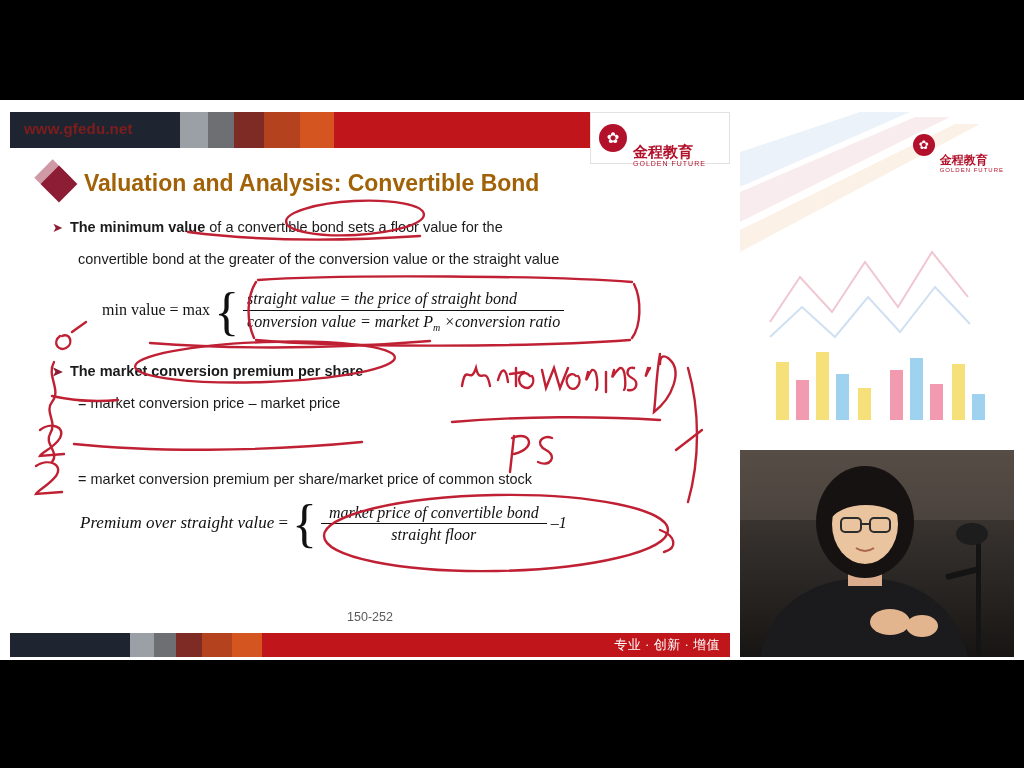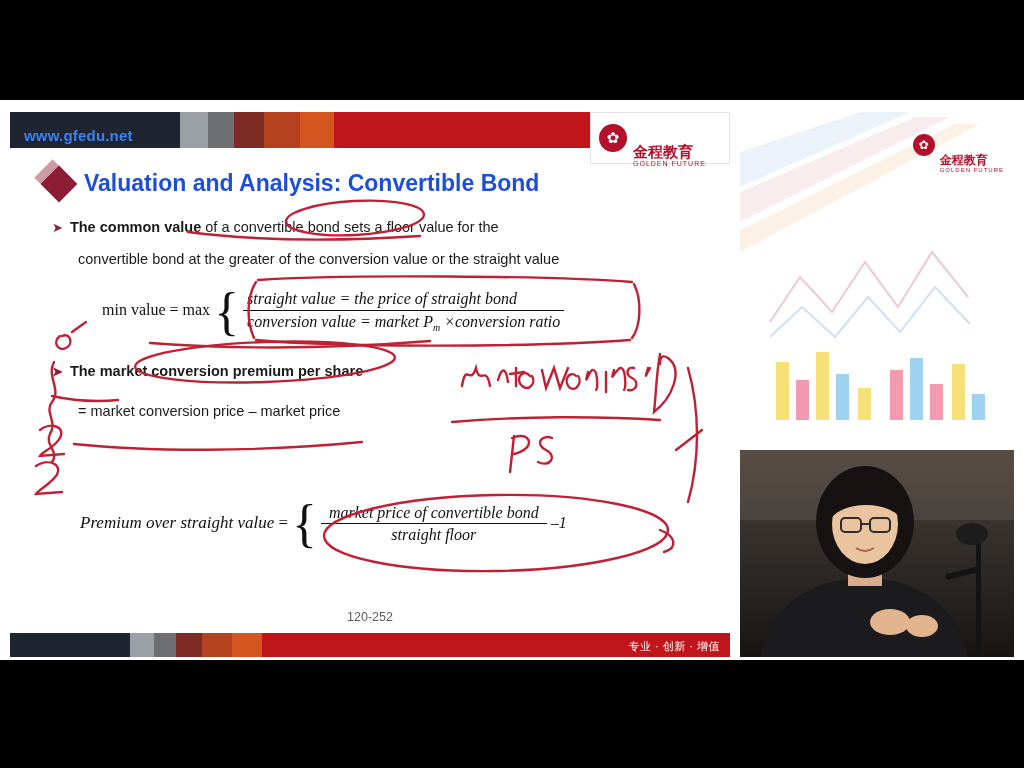--- a/index.html
+++ b/index.html
@@ -47,22 +47,22 @@
     top: 0;
     width: 720px;
     height: 36px;
     display: flex;
   }
   .band .seg { height: 36px; }
 
   .url {
     position: absolute;
     left: 14px;
-    top: 15px;
-    color: #3b82f6;
+    top: 8px;
+    color: #7f1d1d;
     font-size: 15px;
     font-weight: bold;
     letter-spacing: .2px;
   }
 
   
   .logo-badge {
     position: absolute;
     right: 0px;
     top: 0px;
@@ -104,21 +104,21 @@
     width: 26px; height: 26px;
     background: #8d1d35;
     transform: rotate(45deg);
     box-shadow: -9px 0 0 0 #cf9aa6;
     flex: 0 0 auto;
     margin-left: 10px;
   }
   .slide-title {
     font-size: 23px;
     font-weight: bold;
-    color: #1d4ed8;
+    color: #a16207;
     white-space: nowrap;
   }
 
   
   .bullet {
     position: absolute;
     font-size: 14.5px;
     color: #1b1b1b;
     line-height: 1.55;
   }
@@ -171,22 +171,23 @@
     bottom: 0;
     width: 720px;
     height: 24px;
     display: flex;
   }
   .footer-slogan {
     position: absolute;
     right: 10px;
     bottom: 3px;
     color: #fff;
-    font-size: 11px;
+    font-size: 13px;
     letter-spacing: .5px;
+    font-family: Liberation Serif, serif;
   }
 
   
   #deco {
     position: absolute;
     left: 740px;
     top: 12px;
     width: 274px;
     height: 330px;
     background: #ffffff;
@@ -242,51 +243,52 @@
           <div class="logo-en">GOLDEN FUTURE</div>
         </div>
       </div>
 
       <div class="title-row">
         <div class="diamond"></div>
         <div class="slide-title">Valuation and Analysis: Convertible Bond</div>
       </div>
 
       <div class="bullet" style="left:42px; top:104px; width:660px;">
-        <span class="arrow">➤</span><span class="b-strong">The common value</span><span> of a convertible bond sets a floor value for the</span>
+        <span class="arrow">➤</span><span class="b-strong">The minimum value</span><span> of a convertible bond sets a floor value for the</span>
       </div>
       <div class="bullet" style="left:68px; top:136px; width:650px;">convertible bond at the greater of the conversion value or the straight value</div>
 
       <div class="formula" style="left:92px; top:176px;">
         <span style="font-size:16px;">min </span><span style="font-size:16px; ">value</span><span style="font-size:16px;"> = max</span>
         <span class="brace">{</span>
         <span class="eqbox">
           <div class="eqline" style="border-bottom:1px solid #111;">straight value = the price of straight bond</div>
           <div class="eqline"><span>conversion value = market P</span><sub style="font-size:10px;">m</sub><span> ×conversion ratio</span></div>
         </span>
       </div>
 
       <div class="bullet b-strong" style="left:42px; top:248px;">
         <span class="arrow">➤</span><span>The market conversion premium per share</span>
       </div>
-      <div class="bullet" style="left:68px; top:280px;margin-top:8px;">= market conversion price – market price</div>
-
+      <div class="bullet" style="left:68px; top:280px;">= market conversion price – market price</div>
+
+      <div class="bullet" style="left:68px; top:356px;">= market conversion premium per share/market price of common stock</div>
 
       <div class="formula" style="left:70px; top:392px;">
         <span style="font-size:17px; font-style:italic;">Premium over straight value</span>
         <span style="font-size:17px;">=</span>
         <span class="brace">{</span>
         <span class="frac">
           <span class="num" style="display:block;">market price of convertible bond</span>
           <span class="den" style="display:block;">straight floor</span>
         </span>
         <span style="font-size:16px; font-style:italic;">–1</span>
       </div>
 
-      <div class="pagenum">120-252</div>
+      <div class="pagenum">150-252</div>
 
       <div class="footer-band">
         <div class="seg" style="width:120px;background:#1f2431;"></div>
         <div class="seg" style="width:24px;background:#9aa0a6;"></div>
         <div class="seg" style="width:22px;background:#6d6f72;"></div>
         <div class="seg" style="width:26px;background:#7d2b24;"></div>
         <div class="seg" style="width:30px;background:#b5421f;"></div>
         <div class="seg" style="width:30px;background:#d4551f;"></div>
         <div class="seg" style="flex:1;background:#c0151a;"></div>
       </div>

